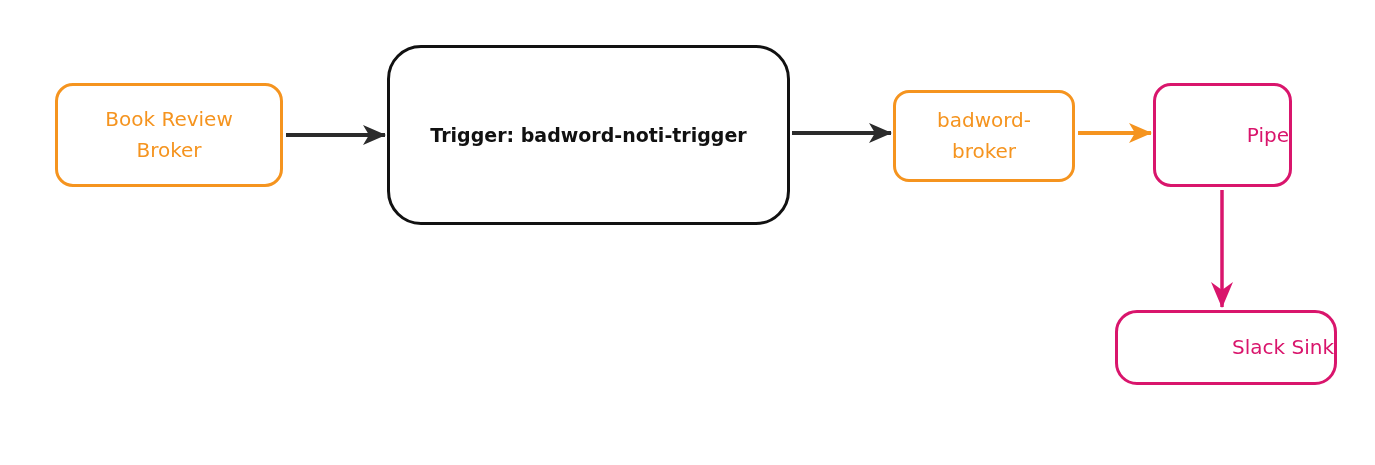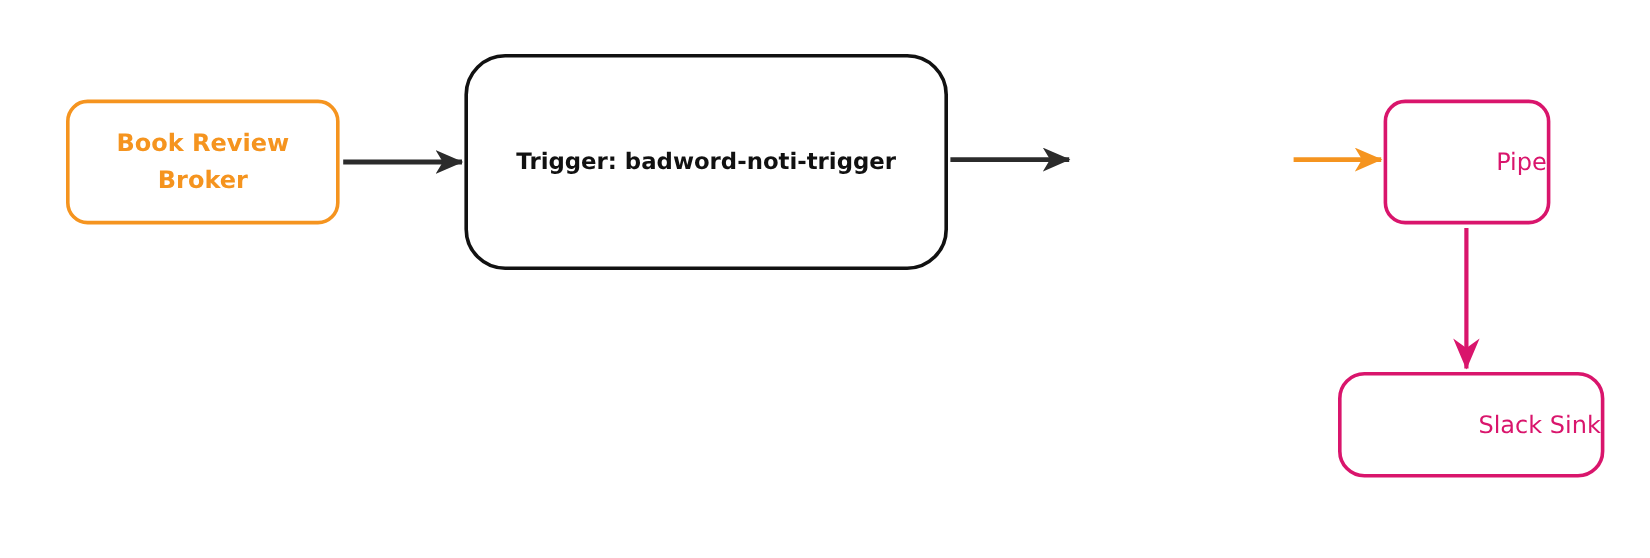--- a/index.html
+++ b/index.html
@@ -31,38 +31,37 @@
     justify-content: center;
     text-align: center;
     background: #ffffff;
     font-size: 20px;
     line-height: 1.55;
   }
   .node-orange {
     border: 3px solid var(--orange);
     color: var(--orange);
     border-radius: 18px;
-    font-weight: bold;
   }
   .node-pink {
     border: 3px solid var(--pink);
     color: var(--pink);
     border-radius: 18px;
     justify-content: flex-end;
   }
   .node-black {
     border: 3.5px solid var(--black);
     color: var(--black);
     border-radius: 34px;
   }
   #node-book-review-broker { left: 55px;  top: 83px;  width: 228px; height: 104px; padding: 0 14px; }
   #node-trigger            { left: 387px; top: 45px;  width: 403px; height: 180px; }
   #node-badword-broker     { left: 893px; top: 90px;  width: 182px; height: 92px;  padding: 0 10px; border-radius: 16px; }
   #node-pipe               { left: 1153px; top: 83px; width: 139px; height: 104px; }
-  #node-slack-sink         { left: 1115px; top: 310px; width: 222px; height: 88px; border-radius: 22px; padding-left: 36px; }
+  #node-slack-sink         { left: 1115px; top: 310px; width: 222px; height: 75px; border-radius: 22px; padding-left: 36px; }
 
   .trigger-lines {
     font-size: 19px;
     line-height: 34px;
     color: var(--black);
     white-space: nowrap;
   }
   .trigger-lines b { font-weight: 700; }
 
   .stroke-black  { stroke: var(--arrow-dark); }
@@ -98,20 +97,23 @@
   <div class="node node-orange" id="node-book-review-broker">
     <span>Book Review Broker</span>
   </div>
 
   <div class="node node-black" id="node-trigger">
     <div class="trigger-lines">
       <div><b>Trigger: badword-noti-trigger</b></div>
     </div>
   </div>
 
+  <div class="node node-orange" id="node-badword-broker">
+    <span>badword-broker</span>
+  </div>
 
   <div class="node node-pink" id="node-pipe">
     <span>Pipe</span>
   </div>
 
   <div class="node node-pink" id="node-slack-sink">
     <span>Slack Sink</span>
   </div>
 
 </div>

